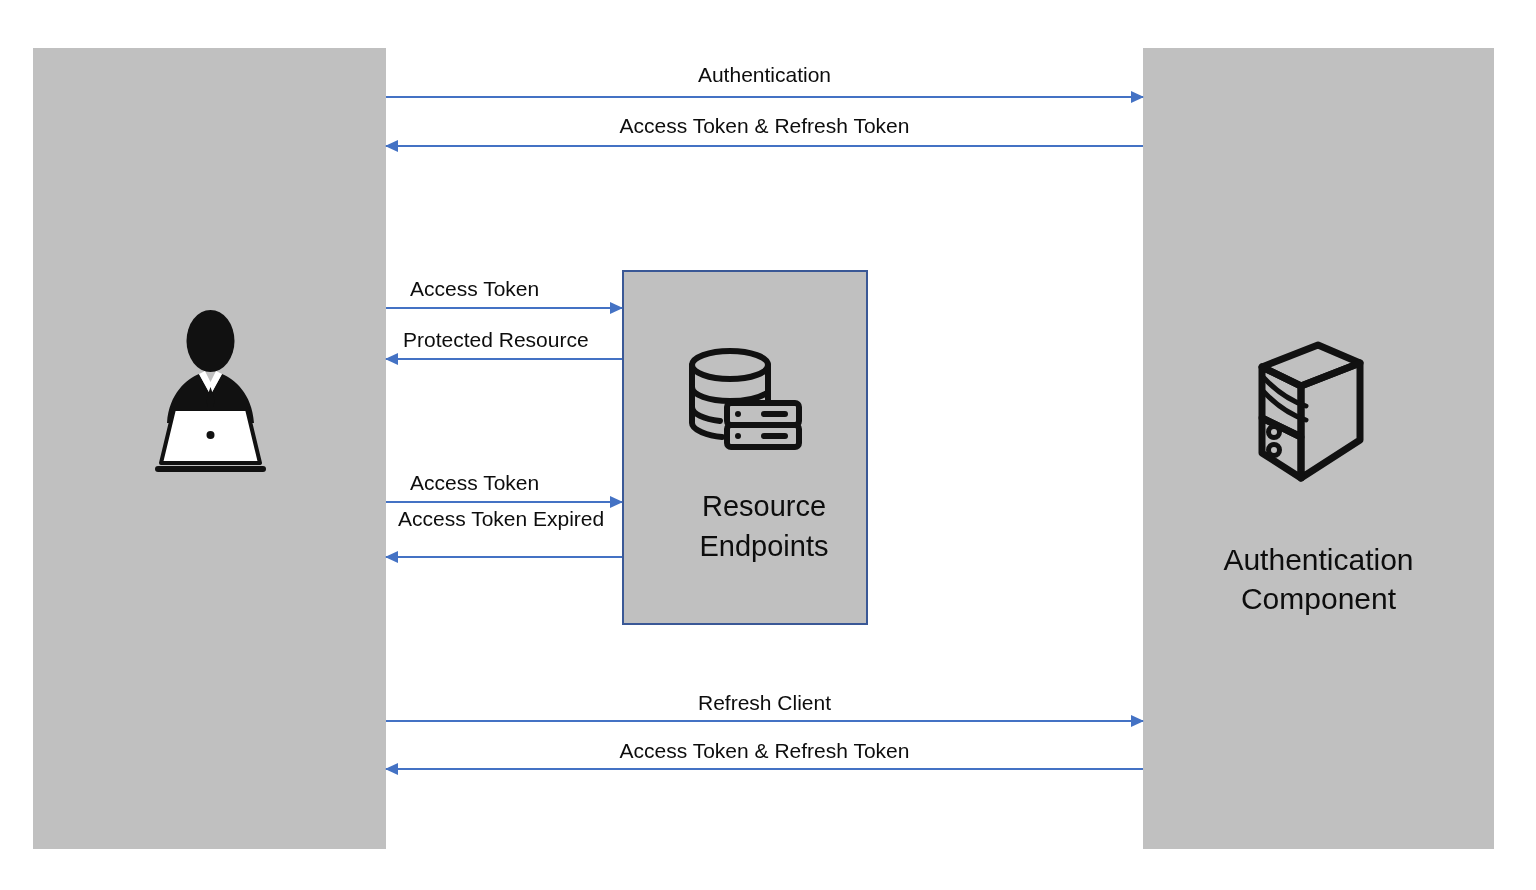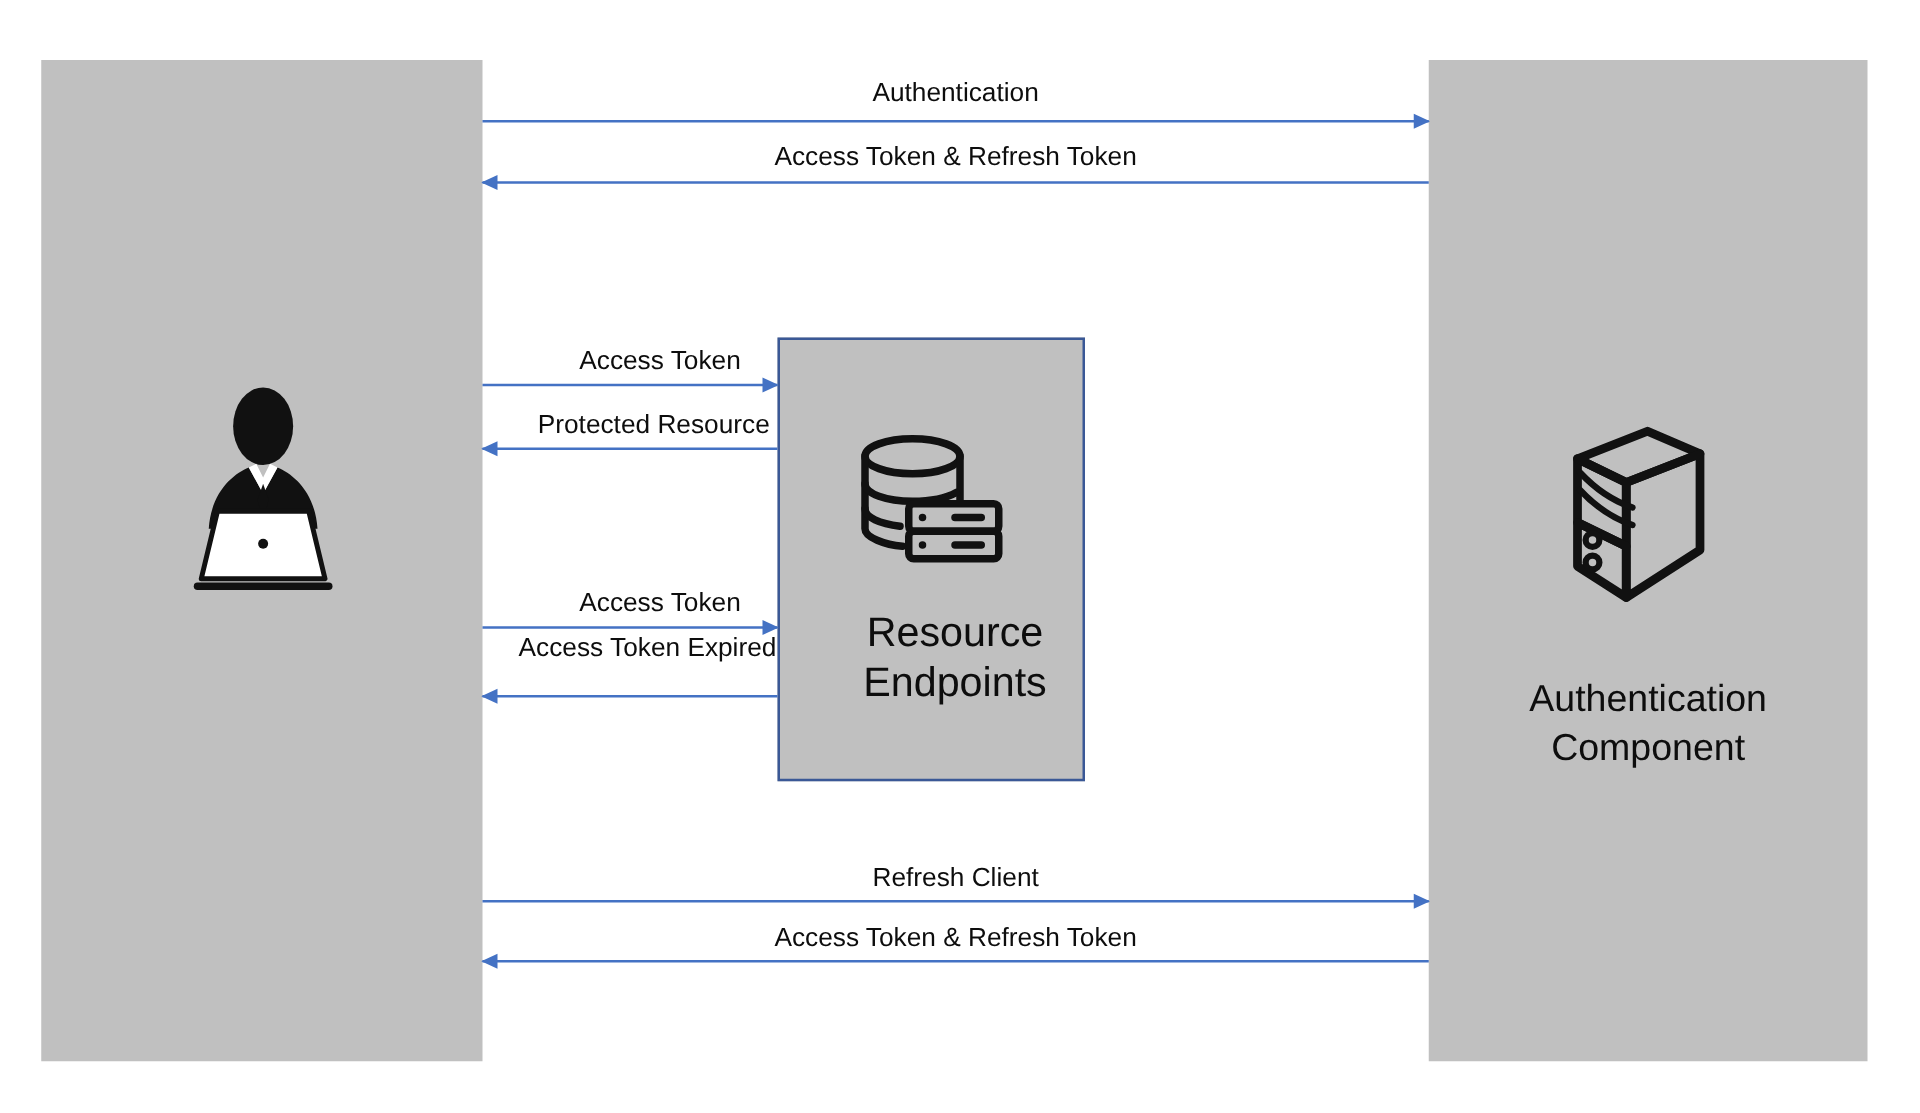--- a/index.html
+++ b/index.html
@@ -93,21 +93,21 @@
     width: 126px;
     height: 110px;
   }
   #resource-label {
     position: absolute;
     left: 622px;
     top: 486px;
     width: 284px;
     text-align: center;
     color: #0d0d0d;
-    font-size: 33px;
+    font-size: 29px;
     line-height: 40px;
     white-space: pre-line;
   }
 
   
   .msg {
     position: absolute;
     height: 0;
   }
   .msg .line {
@@ -138,21 +138,21 @@
     position: absolute;
     color: #0d0d0d;
     font-size: 21px;
     line-height: 26px;
     white-space: nowrap;
   }
   .msg-label.center {
     text-align: center;
   }
   .msg-label.left {
-    text-align: center;
+    text-align: left;
   }
 </style>
 </head>
 <body>
 
 <div id="canvas">
 
   <div id="client-lifeline" class="lifeline-bar"></div>
 
   <div id="auth-lifeline" class="lifeline-bar"></div>

